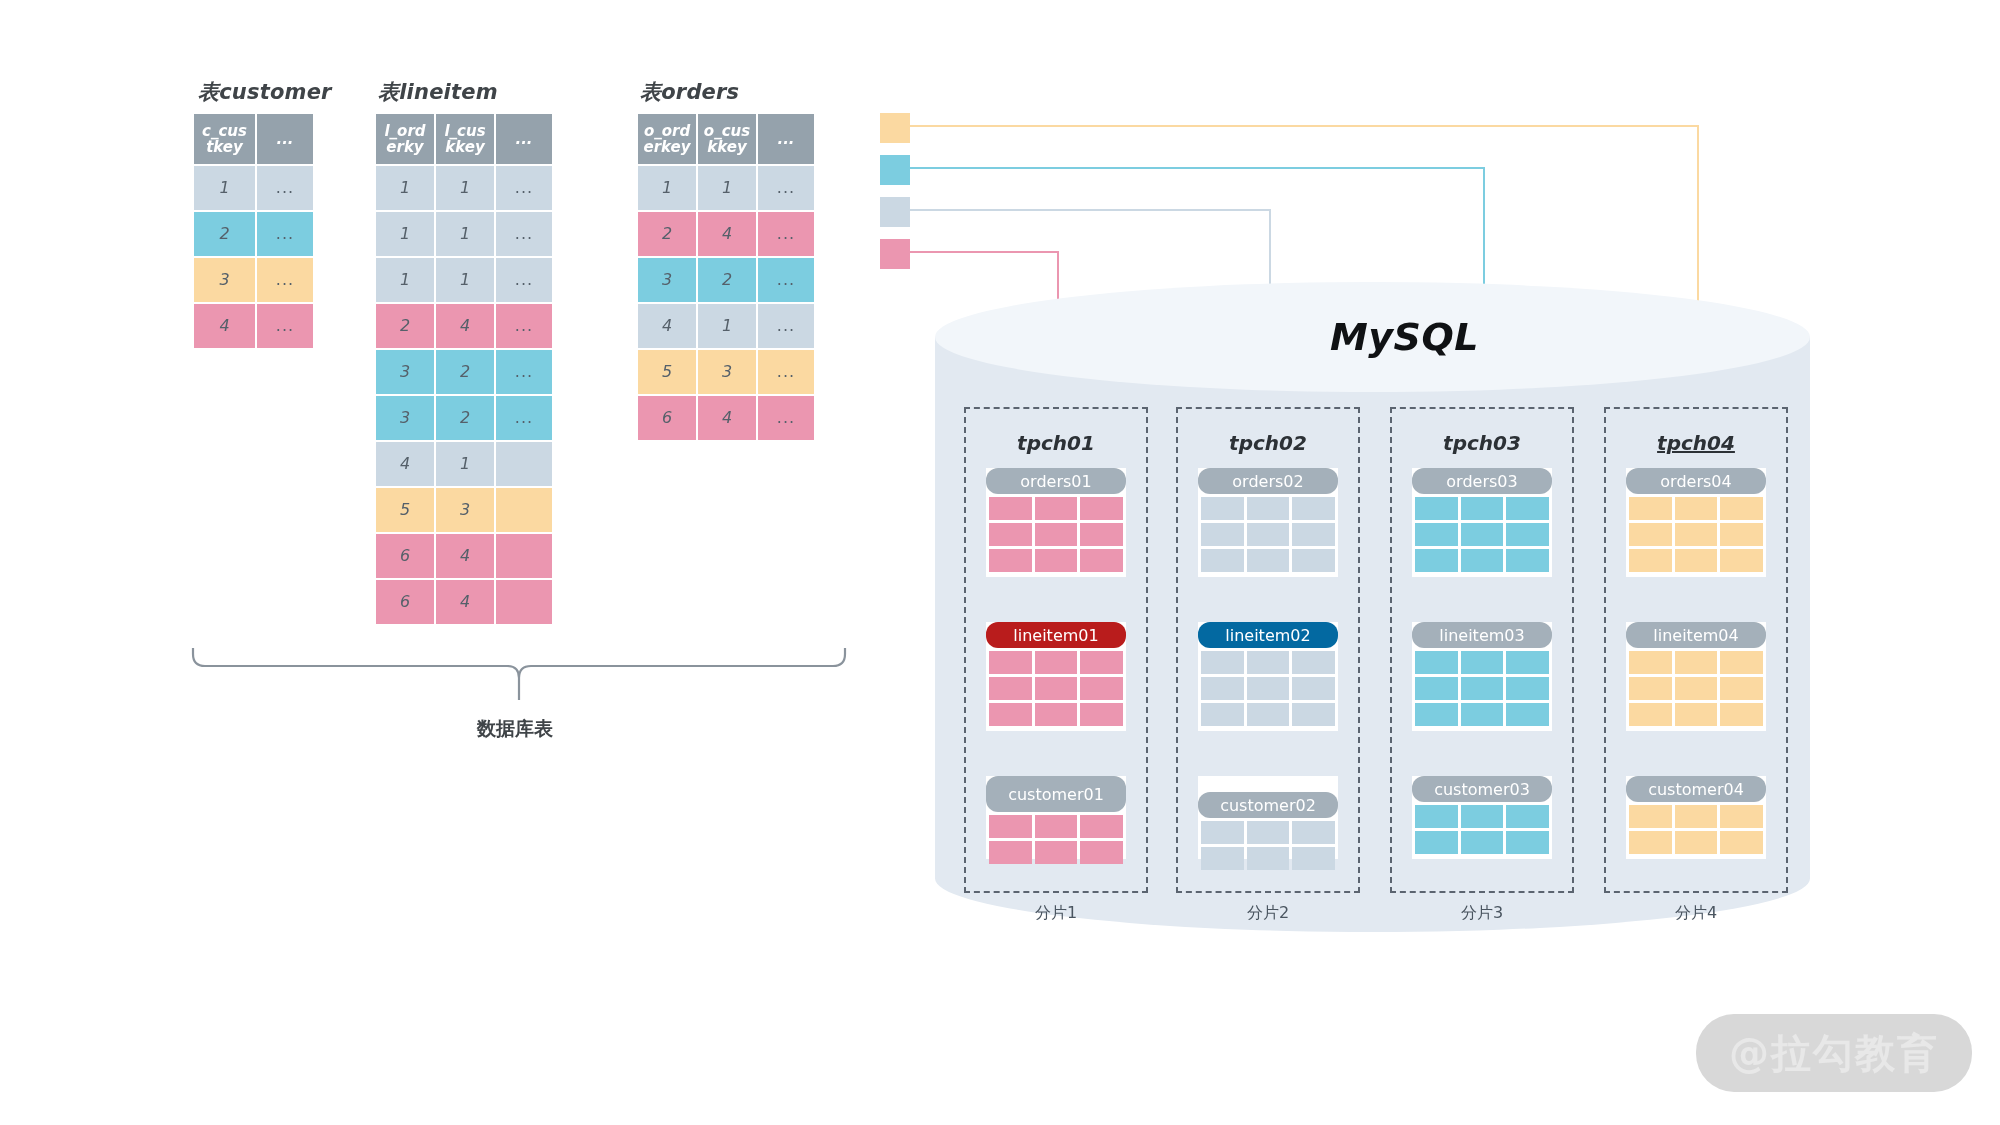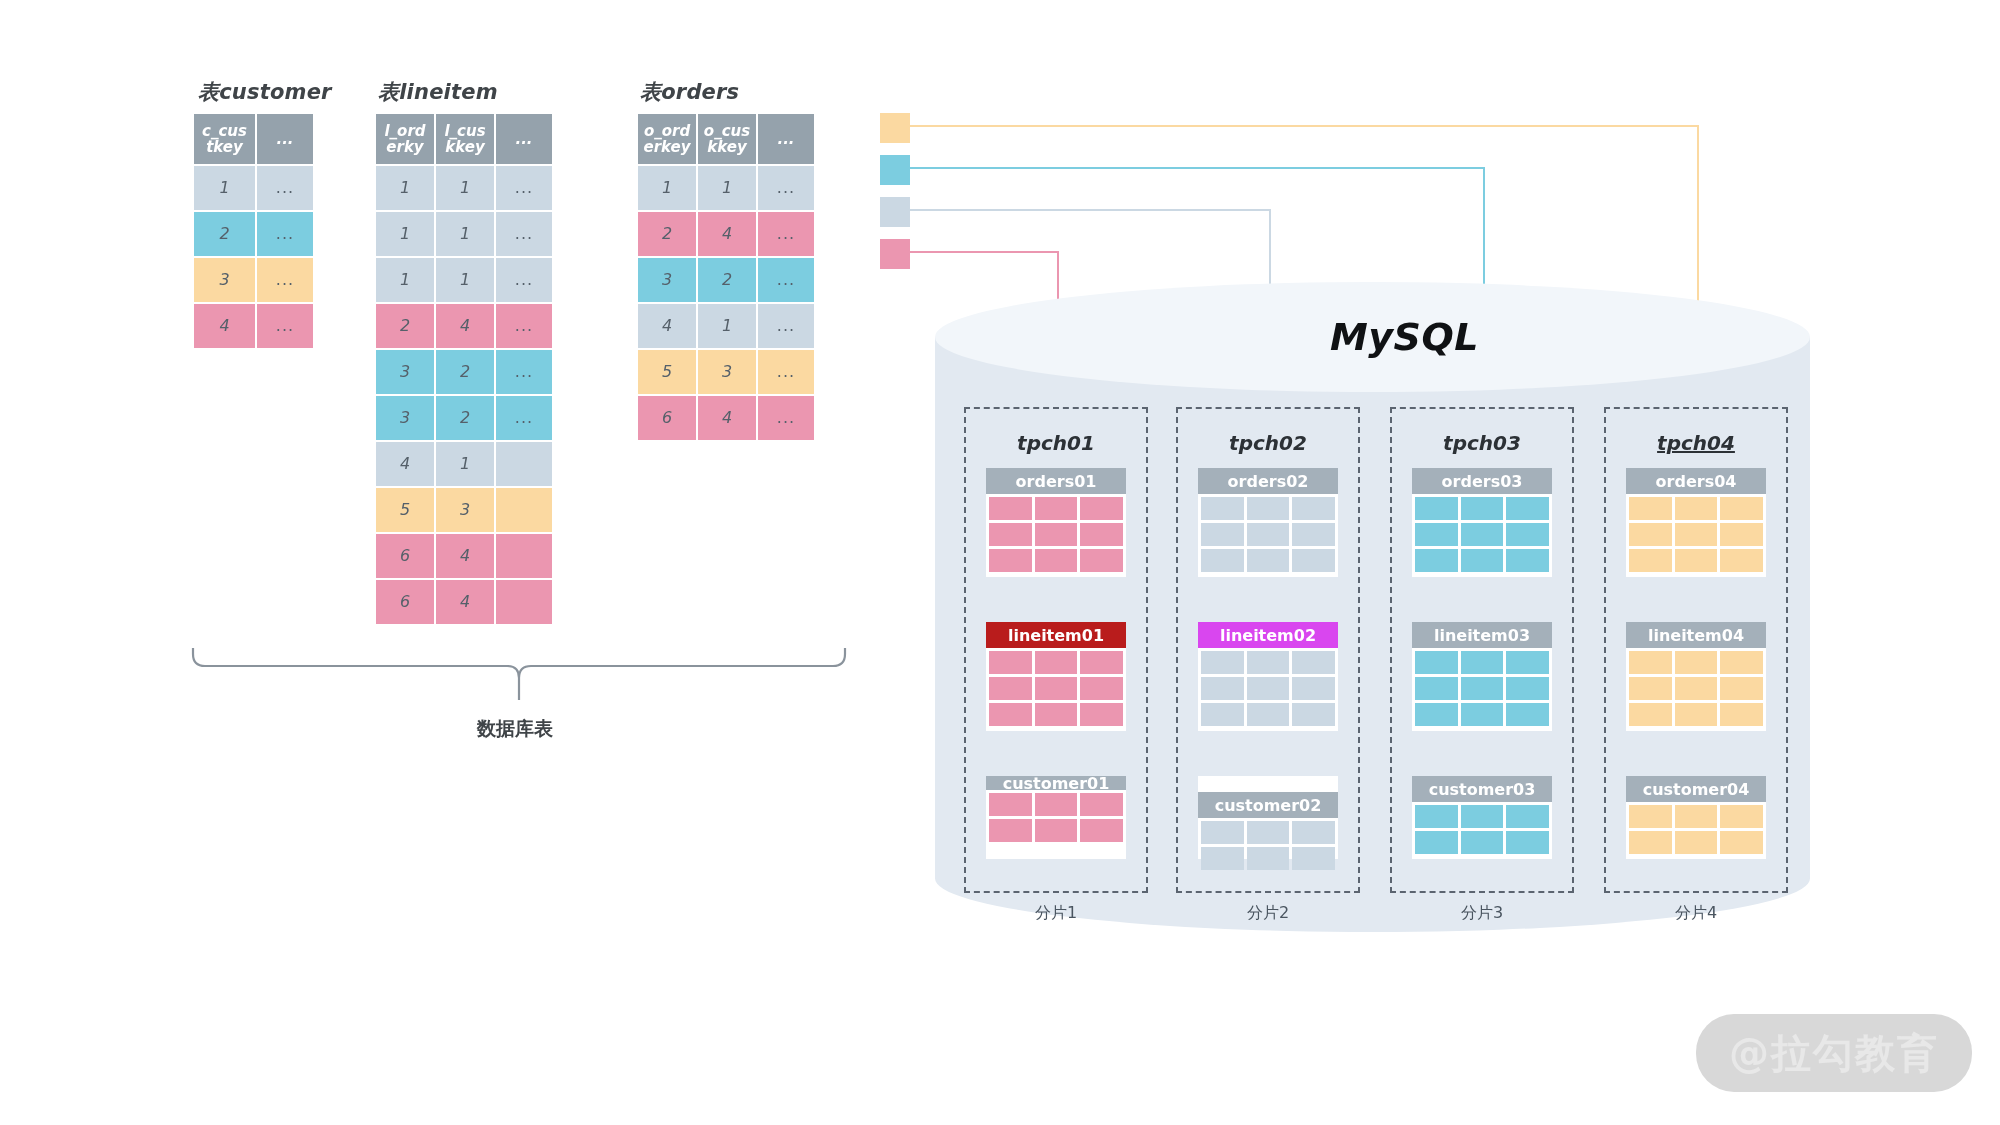--- a/index.html
+++ b/index.html
@@ -74,23 +74,24 @@
     font-size: 20px; font-weight: 700; font-style: italic;
     color: #2c3136; white-space: nowrap;
   }
   .shard-caption {
     position: absolute; text-align: center;
     font-size: 16px; color: #4a5560; white-space: nowrap;
   }
   .tbl-block { position: absolute; background: #ffffff; }
   .tbl-hdr {
     background: #a4b0ba; color: #ffffff;
-    font-size: 16px; font-weight: 700;
+    font-size: 16px; font-weight: 400;
     display: flex; align-items: center; justify-content: center;
     white-space: nowrap;
+    border-radius: 12px;
   }
   .tbl-grid { display: grid; gap: 3px; padding: 3px 0 0 0; }
   .tbl-cell { }
 
   
   #wires { position: absolute; inset: 0; pointer-events: none; }
 
   
   .watermark {
     position: absolute;
@@ -276,21 +277,21 @@
           <div class="tbl-cell" style="background: rgb(235, 150, 176);"></div>
           <div class="tbl-cell" style="background: rgb(235, 150, 176);"></div>
           <div class="tbl-cell" style="background: rgb(235, 150, 176);"></div>
           <div class="tbl-cell" style="background: rgb(235, 150, 176);"></div>
           <div class="tbl-cell" style="background: rgb(235, 150, 176);"></div>
           <div class="tbl-cell" style="background: rgb(235, 150, 176);"></div>
           <div class="tbl-cell" style="background: rgb(235, 150, 176);"></div>
         </div>
       </div>
       <div class="tbl-block" style="left: 986px; top: 776px; width: 140px; height: 83px; padding: 0px 3px 4px;">
-        <div class="tbl-hdr" style="height: 14px; background: rgb(164, 176, 186); margin-left: -3px; margin-right: -3px;">customer01</div>
+        <div class="tbl-hdr" style="height: 36px; background: rgb(164, 176, 186); margin-left: -3px; margin-right: -3px;">customer01</div>
         <div class="tbl-grid" style="grid-template-columns: repeat(3, 1fr); grid-auto-rows: 23px; gap: 3px;">
           <div class="tbl-cell" style="background: rgb(235, 150, 176);"></div>
           <div class="tbl-cell" style="background: rgb(235, 150, 176);"></div>
           <div class="tbl-cell" style="background: rgb(235, 150, 176);"></div>
           <div class="tbl-cell" style="background: rgb(235, 150, 176);"></div>
           <div class="tbl-cell" style="background: rgb(235, 150, 176);"></div>
           <div class="tbl-cell" style="background: rgb(235, 150, 176);"></div>
         </div>
       </div>
       <div class="shard" style="left: 1176px; top: 407px; width: 184px; height: 486px;"></div>
@@ -304,21 +305,21 @@
           <div class="tbl-cell" style="background: rgb(203, 216, 227);"></div>
           <div class="tbl-cell" style="background: rgb(203, 216, 227);"></div>
           <div class="tbl-cell" style="background: rgb(203, 216, 227);"></div>
           <div class="tbl-cell" style="background: rgb(203, 216, 227);"></div>
           <div class="tbl-cell" style="background: rgb(203, 216, 227);"></div>
           <div class="tbl-cell" style="background: rgb(203, 216, 227);"></div>
           <div class="tbl-cell" style="background: rgb(203, 216, 227);"></div>
         </div>
       </div>
       <div class="tbl-block" style="left: 1198px; top: 622px; width: 140px; height: 109px; padding: 0px 3px 4px;">
-        <div class="tbl-hdr" style="height: 26px; background: #d946ef; margin-left: -3px; margin-right: -3px;">lineitem02</div>
+        <div class="tbl-hdr" style="height: 26px; background: #0369a1; margin-left: -3px; margin-right: -3px;">lineitem02</div>
         <div class="tbl-grid" style="grid-template-columns: repeat(3, 1fr); grid-auto-rows: 23px; gap: 3px;">
           <div class="tbl-cell" style="background: rgb(203, 216, 227);"></div>
           <div class="tbl-cell" style="background: rgb(203, 216, 227);"></div>
           <div class="tbl-cell" style="background: rgb(203, 216, 227);"></div>
           <div class="tbl-cell" style="background: rgb(203, 216, 227);"></div>
           <div class="tbl-cell" style="background: rgb(203, 216, 227);"></div>
           <div class="tbl-cell" style="background: rgb(203, 216, 227);"></div>
           <div class="tbl-cell" style="background: rgb(203, 216, 227);"></div>
           <div class="tbl-cell" style="background: rgb(203, 216, 227);"></div>
           <div class="tbl-cell" style="background: rgb(203, 216, 227);"></div>

